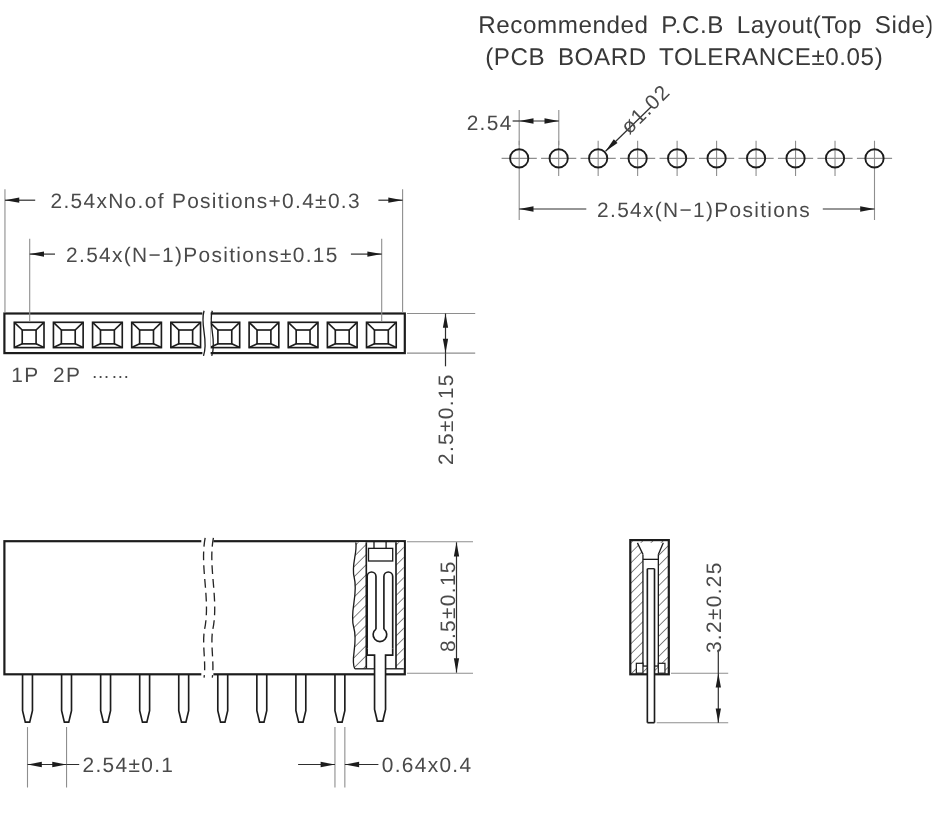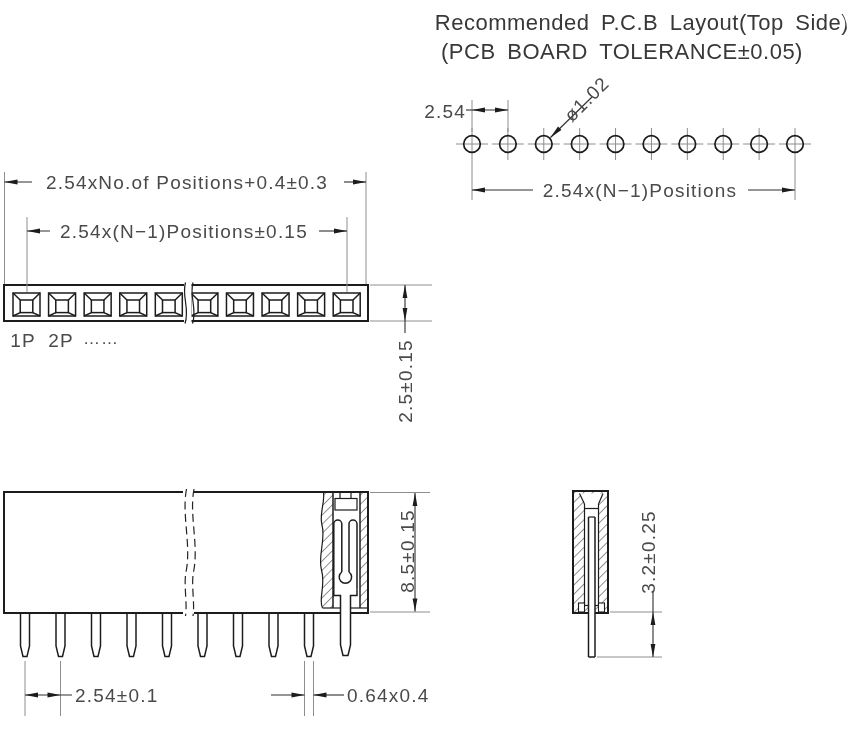--- a/index.html
+++ b/index.html
@@ -1,16 +1,16 @@
 <!DOCTYPE html>
 <html><head>
 <meta charset="utf-8">
 <style>
   html,body{margin:0;padding:0;background:#ffffff;}
-  .stage{position:relative;width:847px;height:754px;background:#ffffff;overflow:hidden;border-radius:29px;}
+  .stage{position:relative;width:847px;height:754px;background:#ffffff;overflow:hidden;}
   svg{display:block;}
   
   .o  {stroke:#1c1c1c;fill:none;stroke-width:1.5;}
   .o2 {stroke:#1c1c1c;fill:none;stroke-width:2;}
   .thin{stroke:#1c1c1c;fill:none;stroke-width:1.2;}
   .t  {stroke:#8e8e8e;fill:none;stroke-width:1;}
   .d  {stroke:#2e2e2e;fill:none;stroke-width:1.1;}
   .arr{fill:#1c1c1c;stroke:none;}
   .wf {fill:#ffffff;stroke:none;}
   .brk{stroke:#242424;fill:none;stroke-width:1.2;stroke-dasharray:8 4.5;}

